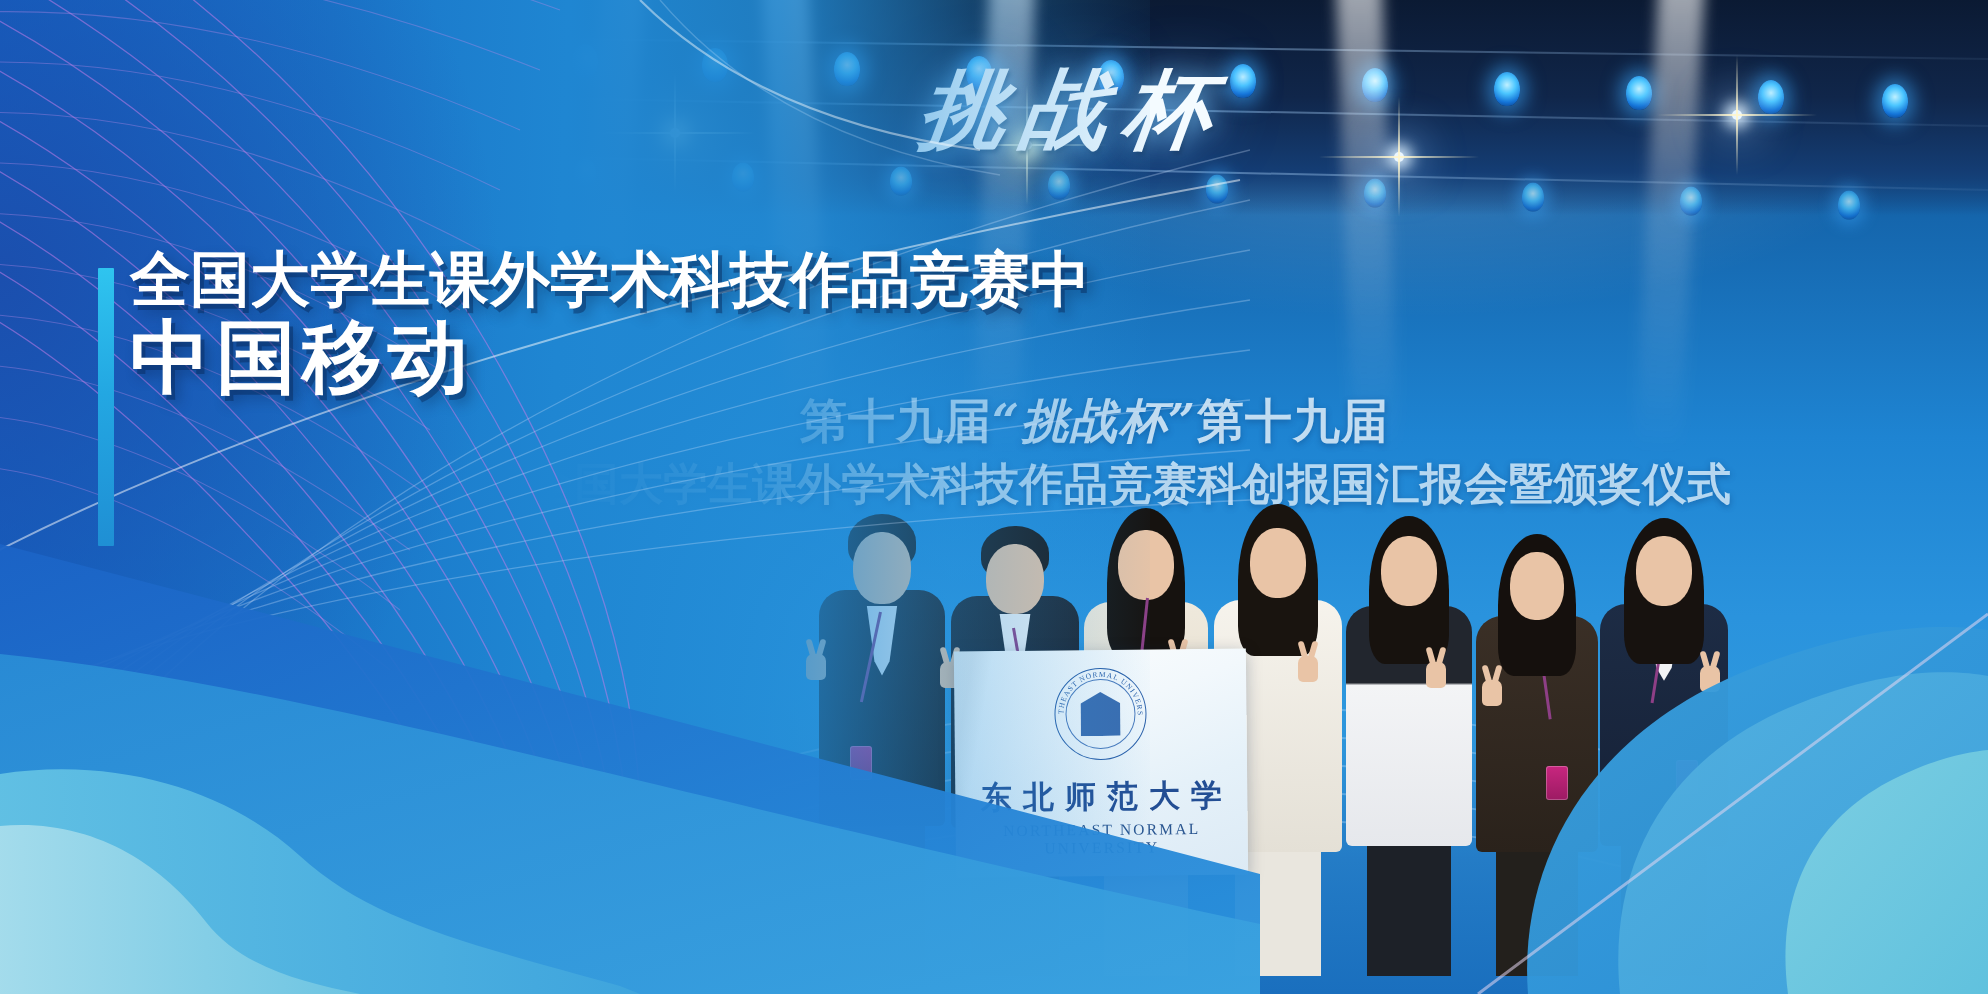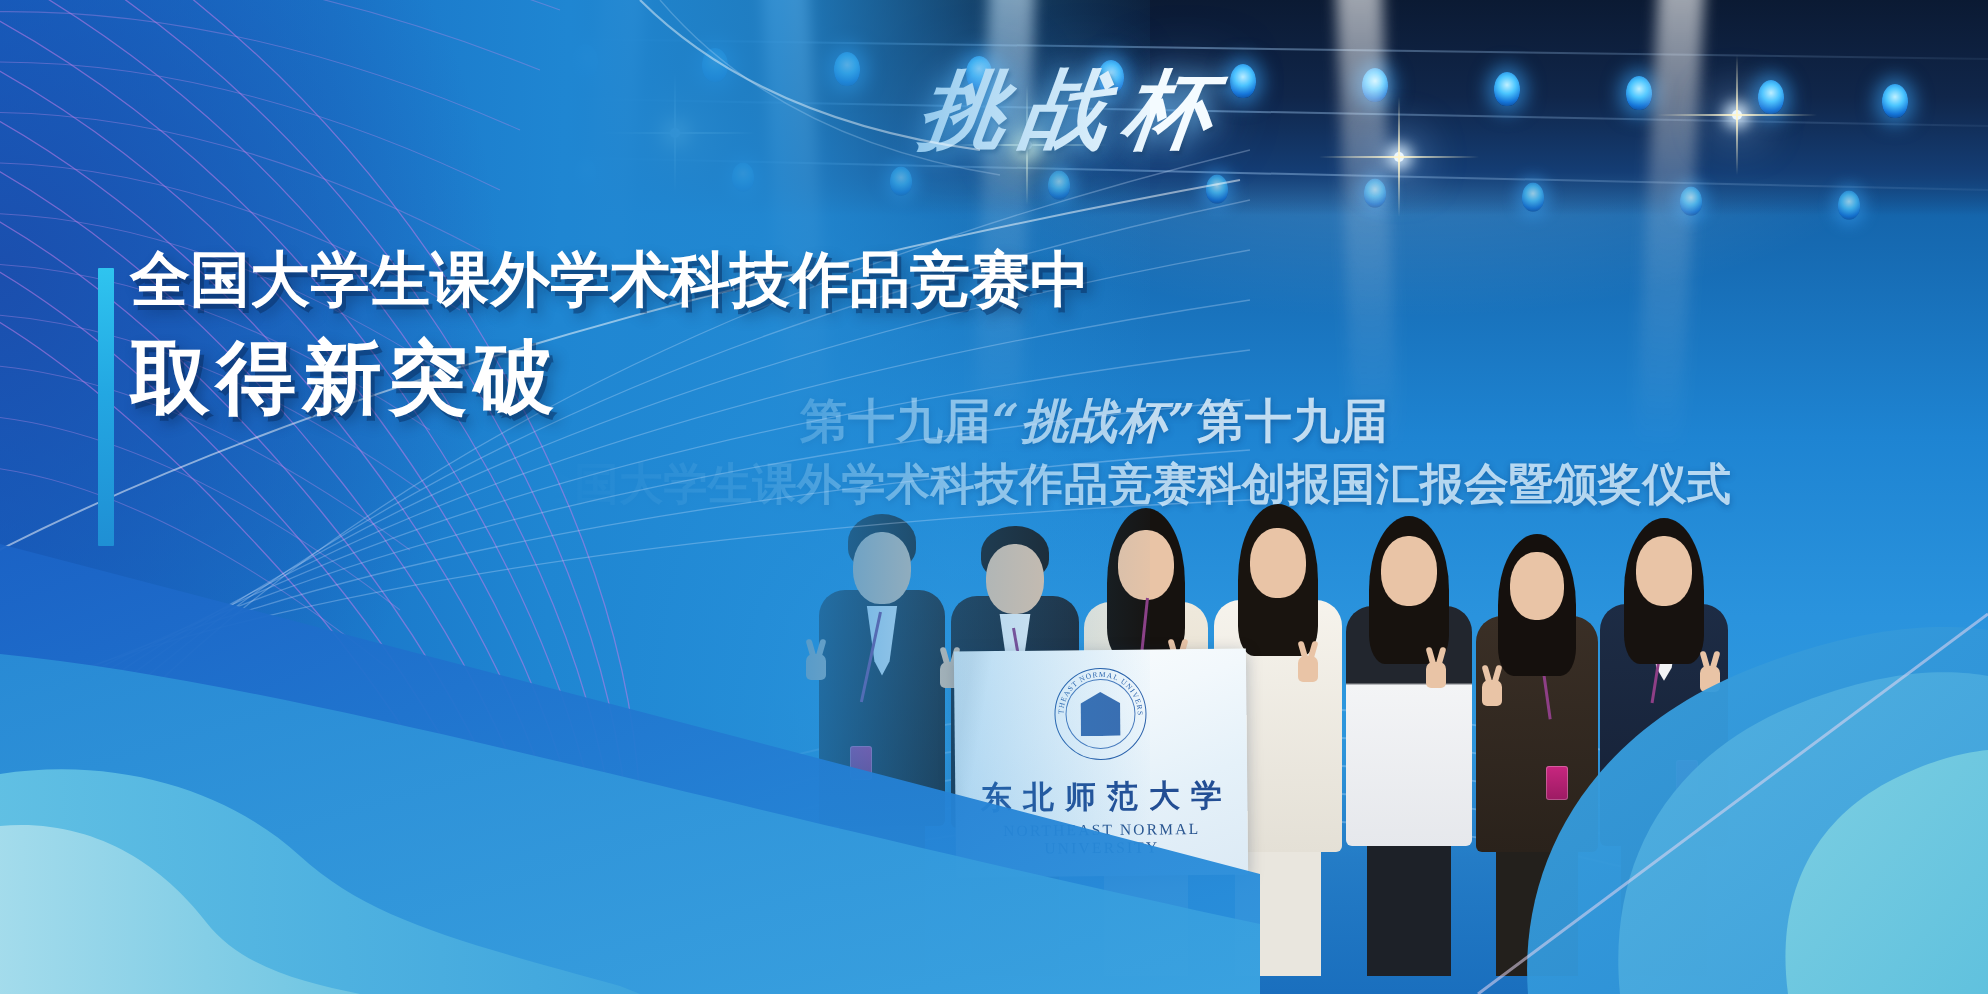--- a/index.html
+++ b/index.html
@@ -238,21 +238,21 @@
   .hl1 { font-size:60px; letter-spacing:2px; margin-bottom:22px; }
   .hl1 .quote {
     font-family:"DejaVu Serif","Liberation Serif",serif;
     font-weight:700;
   }
   .hl1 .cal {
     font-family:"DejaVu Serif","Liberation Serif",serif;
     font-style:italic; font-weight:700;
     letter-spacing:4px;
   }
-  .hl2 { font-size:60px; letter-spacing:0px; margin-bottom:28px; }
+  .hl2 { font-size:60px; letter-spacing:0px; margin-bottom:8px; }
   .hl3 { font-size:80px; letter-spacing:6px; }
 </style>
 </head>
 <body>
 
 <div id="stage">
 
   <div class="photo">
     <div class="photo-bg"></div>
 
@@ -494,16 +494,16 @@
     </defs>
     <path d="M300,560 C290,430 360,300 520,236 C640,188 720,190 760,196 L760,560 Z" fill="url(#rwA)" opacity=".96"></path>
     <path d="M392,560 C380,440 430,330 560,274 C660,232 726,236 760,242 L760,560 Z" fill="url(#rwB)" opacity=".9"></path>
     <path d="M560,560 C548,470 578,392 660,348 C706,324 740,318 760,316 L760,560 Z" fill="url(#rwC)" opacity=".95"></path>
     <path d="M250,560 L760,180" fill="none" stroke="#e6d7f2" stroke-opacity=".55" stroke-width="3"></path>
   </svg>
 
   <div class="accent-bar"></div>
   <div class="headline">
     <div class="hl hl2">全国大学生课外学术科技作品竞赛中</div>
-    <div class="hl hl3">取得新突破</div>
+    <div class="hl hl3">中国移动</div>
   </div>
 
 </div>
 
 </body></html>

